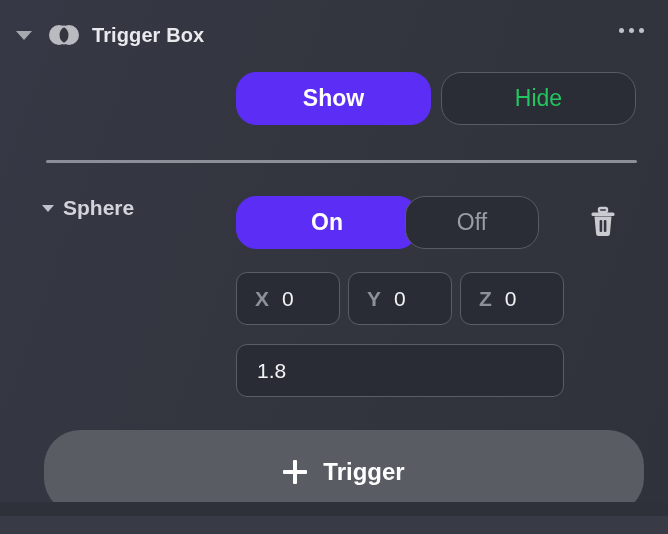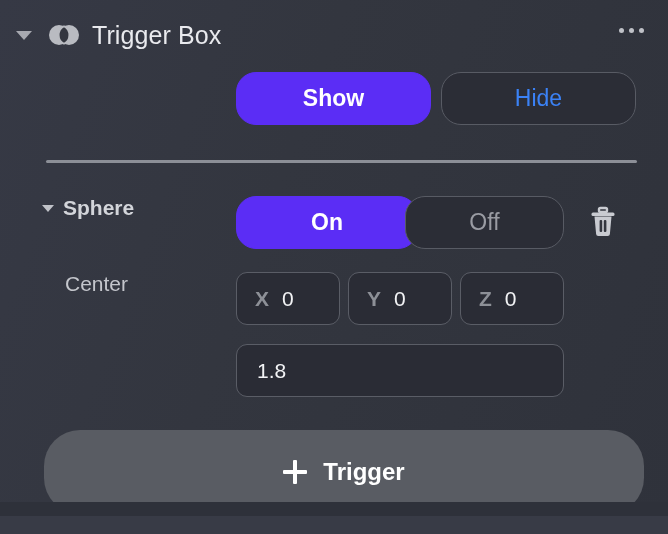--- a/index.html
+++ b/index.html
@@ -38,22 +38,22 @@
     border-top: 9px solid #A7A9B0;
     cursor: pointer;
   }
   .venn-icon {
     margin-left: 15px;
     width: 34px; height: 28px;
     display: block;
   }
   .header-title {
     margin-left: 11px;
-    font-size: 25px;
-    font-weight: normal;
+    font-size: 20px;
+    font-weight: bold;
     color: #E9EAEE;
     letter-spacing: 0.1px;
   }
   .more-dots {
     position: absolute;
     right: 20px;
     top: 24px;
     display: flex;
     gap: 5px;
     cursor: pointer;
@@ -96,21 +96,21 @@
   }
   .seg-btn.active {
     background: #5B2DF5;
     border: 1px solid #5B2DF5;
     color: #FFFFFF;
     font-weight: bold;
   }
   .seg-btn.inactive {
     background: #2B2D36;
     border: 1px solid #585B64;
-    color: #3b82f6;
+    color: #22c55e;
   }
   .seg-btn.inactive.dim {
     color: #9A9CA3;
   }
 
   
   .divider {
     position: absolute;
     left: 46px;
     top: 160px;
@@ -250,36 +250,33 @@
 
   <div class="divider"></div>
 
   <div class="row" style="left:42px; top:196px;justify-content:space-between;">
     <div style="width:0;height:0;border-left:6px solid transparent;border-right:6px solid transparent;border-top:7px solid #C0C2C8;margin-right:9px;"></div>
     <div class="row-label bold">Sphere</div>
   </div>
   <div class="seg-btn active" style="position:absolute; left:236px; top:196px; width:182px;">
     <span>On</span>
   </div>
-  <div class="seg-btn inactive dim" style="position:absolute; left:405px; top:196px; width:159px;">
+  <div class="seg-btn inactive dim" style="position:absolute; left:405px; top:196px; width:134px;">
     <span>Off</span>
   </div>
   <div class="trash-btn">
     <svg width="30" height="32" viewBox="0 0 30 32">
       <rect x="11" y="2" width="8" height="4" rx="1.4" fill="none" stroke="#C9CBD1" stroke-width="2.4"></rect>
       <rect x="3.5" y="6.5" width="23" height="3.4" rx="1.5" fill="#C9CBD1"></rect>
       <path d="M6.5 10.5 h17 l-1.6 17.4 a2.2 2.2 0 0 1 -2.2 2.0 h-9.4 a2.2 2.2 0 0 1 -2.2 -2.0 Z" fill="#C9CBD1"></path>
       <rect x="11.6" y="14" width="2.6" height="12" rx="1.1" fill="#33363F"></rect>
       <rect x="15.8" y="14" width="2.6" height="12" rx="1.1" fill="#33363F"></rect>
     </svg>
   </div>
 
-  <div class="row" style="left:65px; top:272px;">
-    <div class="row-label">Center</div>
-  </div>
   <div class="field" style="position:absolute; left:236px; top:272px; width:104px;">
     <span class="axis-tag">X</span>
     <span class="field-val">0</span>
   </div>
   <div class="field" style="position:absolute; left:348px; top:272px; width:104px;">
     <span class="axis-tag">Y</span>
     <span class="field-val">0</span>
   </div>
   <div class="field" style="position:absolute; left:460px; top:272px; width:104px;">
     <span class="axis-tag">Z</span>

